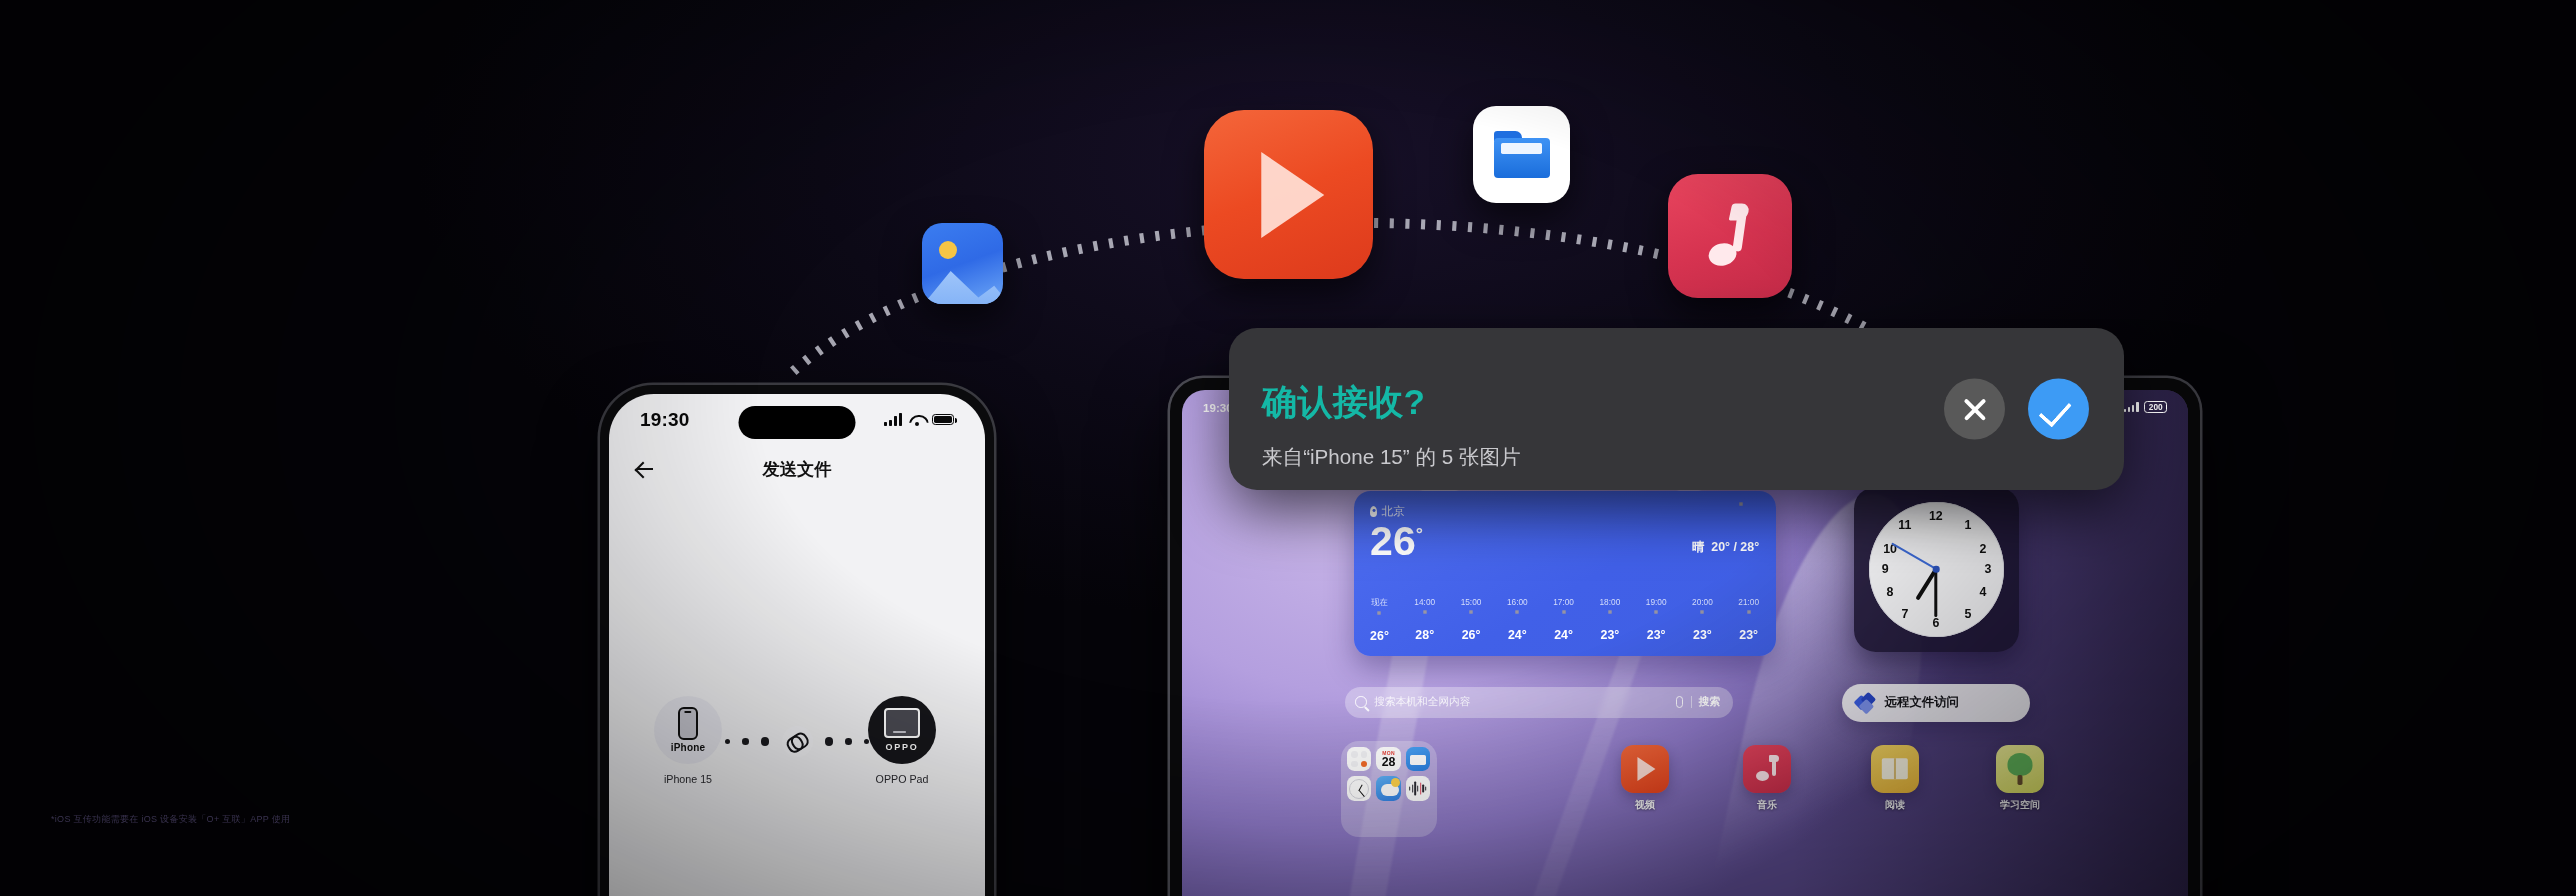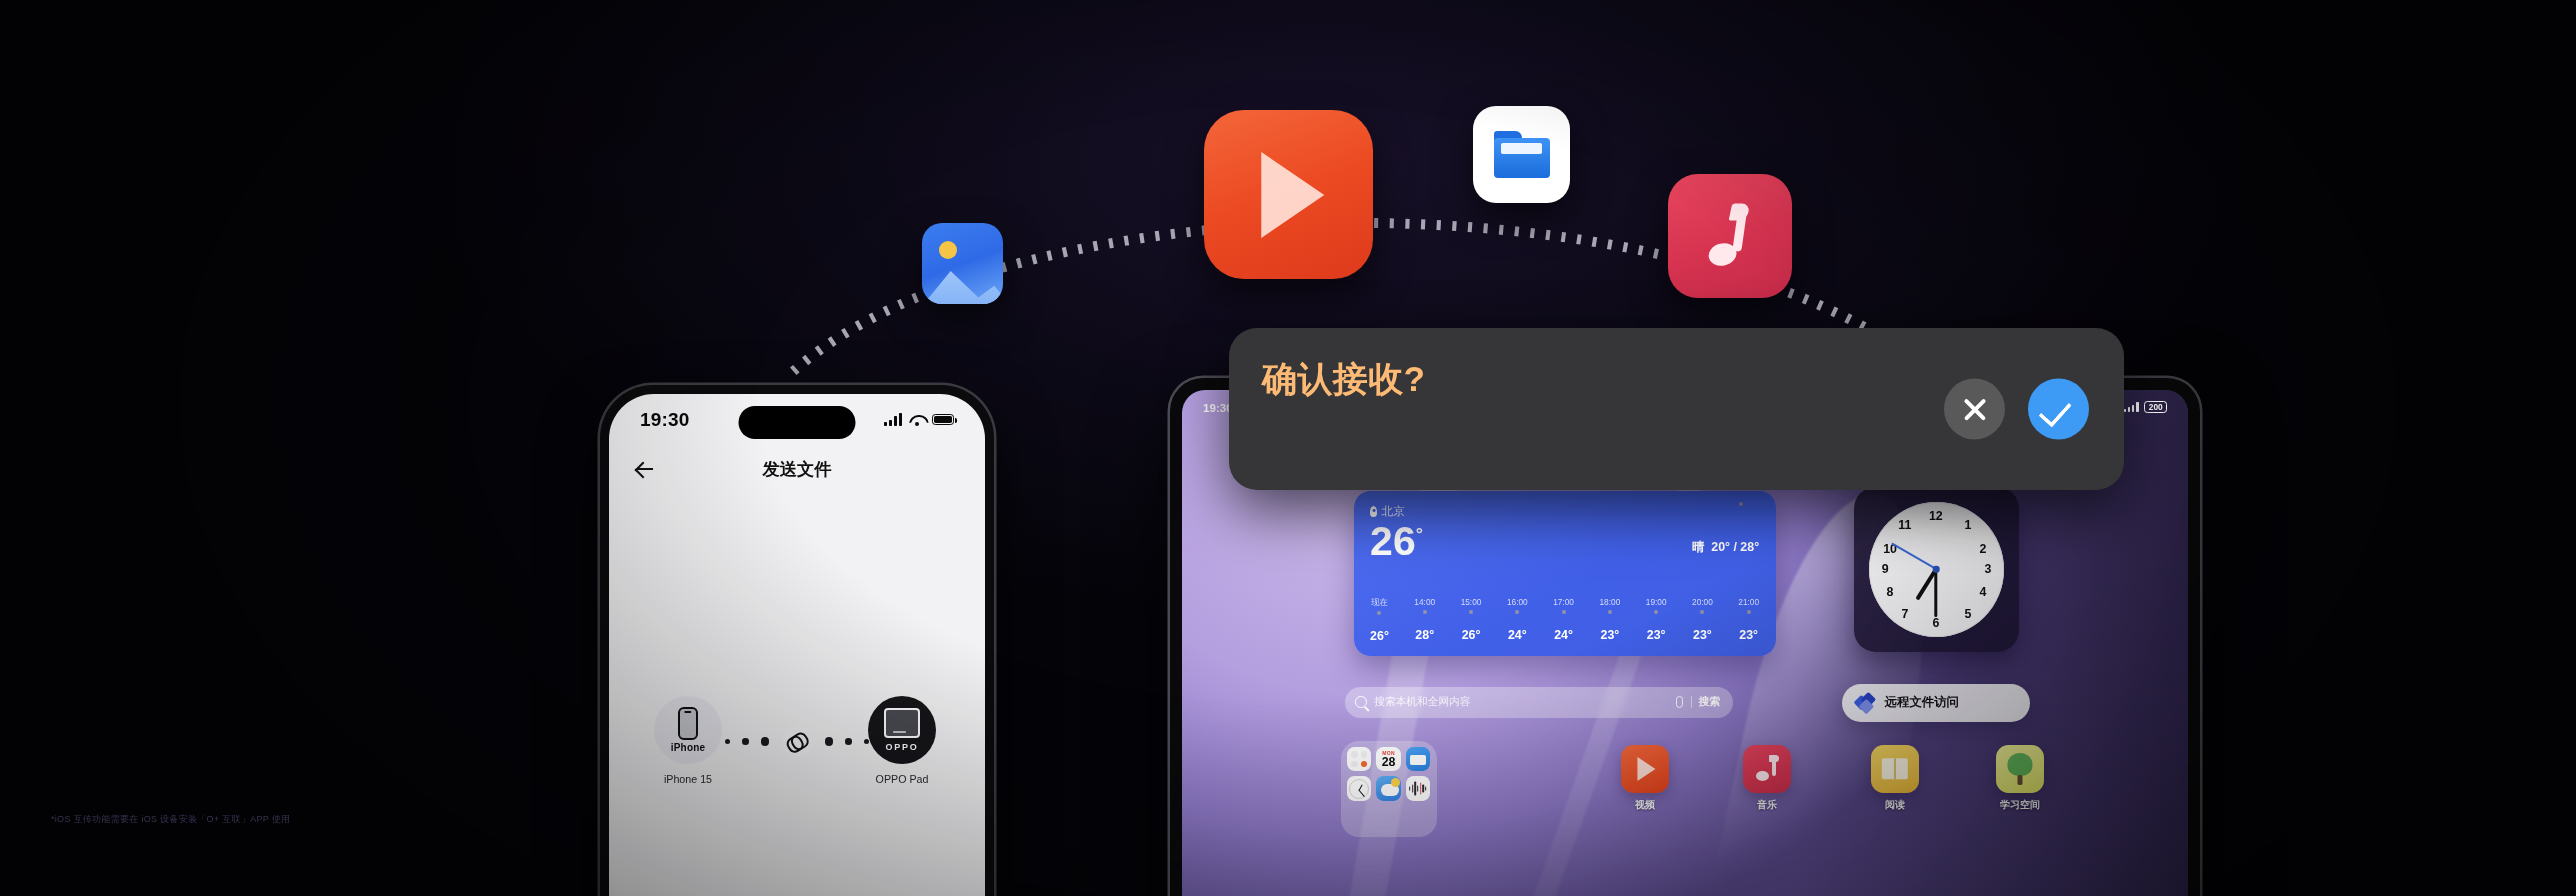--- a/index.html
+++ b/index.html
@@ -289,21 +289,21 @@
   .sq.study { background:linear-gradient(160deg,#f0f09a,#e2e765); }
   .sq.study .tr { position:absolute; left:50%; top:8.3px; transform:translateX(-50%);
     width:25px; height:23px; background:#63b85c; border-radius:50% 50% 45% 45%; }
   .sq.study .tk { position:absolute; left:50%; bottom:7.4px; transform:translateX(-50%);
     width:5px; height:10px; background:#6b5230; border-radius:1.7px; }
 
   
   .dialog { position:absolute; left:1229px; top:328px; width:895px; height:162px;
     border-radius:28px; background:#363639; box-shadow:0 21.5px 58px rgba(0,0,0,.62);
     padding:28px 33px; z-index:40; }
-  .dlg-title { font-size:35px; font-weight:bold; color:#fdba74; letter-spacing:0.4px; }
+  .dlg-title { font-size:35px; font-weight:bold; color:#14b8a6; letter-spacing:0.4px;margin-top:23px; }
   .dlg-sub { margin-top:16.5px; font-size:20.6px; color:#c9c9cd; }
   .dlg-actions { position:absolute; right:35px; top:50%; transform:translateY(-50%);
     display:flex; align-items:center; gap:23px; }
   .circbtn { width:61px; height:61px; border-radius:50%; position:relative; cursor:pointer; }
   .circbtn.reject { background:#595959; }
   .circbtn.reject:before, .circbtn.reject:after { content:""; position:absolute;
     left:50%; top:50%; width:28px; height:3.7px; background:#fff; border-radius:2.5px; }
   .circbtn.reject:before { transform:translate(-50%,-50%) rotate(45deg); }
   .circbtn.reject:after  { transform:translate(-50%,-50%) rotate(-45deg); }
   .circbtn.accept { background:#3d9bf5; }
@@ -574,20 +574,21 @@
             <i class="tk"></i>
           </div>
         <div class="nm">学习空间</div>
       </div>
 
     </div>
   </div>
 
   <div class="dialog">
     <div class="dlg-title">确认接收?</div>
+    <div class="dlg-sub">来自“iPhone 15” 的 5 张图片</div>
     <div class="dlg-actions">
       <div class="circbtn reject">
         <span></span>
       </div>
       <div class="circbtn accept">
         <span></span>
       </div>
     </div>
   </div>
 

